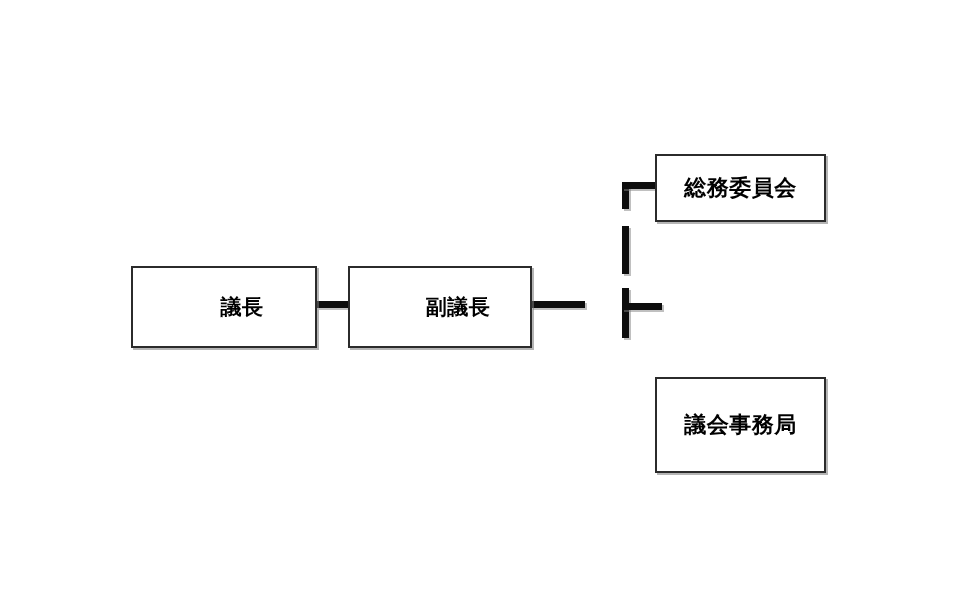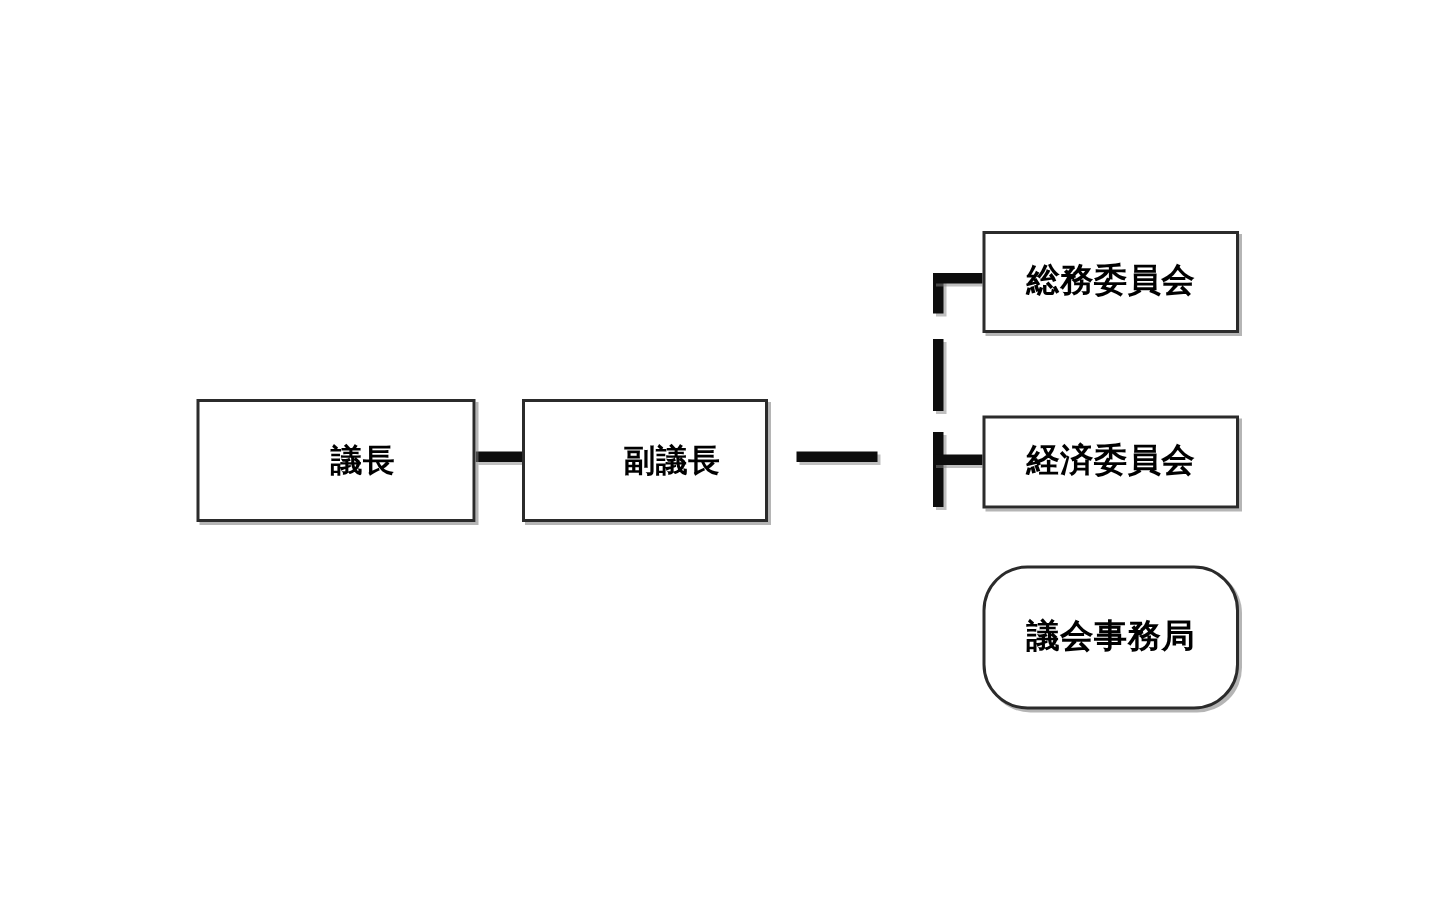--- a/index.html
+++ b/index.html
@@ -47,24 +47,24 @@
   .node-line.sub {
     font-size: 23px;
     letter-spacing: 0.5px;
   }
   .node-line.single {
     font-size: 22px;
     letter-spacing: 0.5px;
   }
   
   #node-chair      { left: 131px; top: 266px; width: 186px; height: 82px; }
-  #node-vicechair  { left: 348px; top: 266px; width: 164px; height: 82px; }
+  #node-vicechair  { left: 348px; top: 266px; width: 184px; height: 82px; }
   #node-general    { left: 655px; top: 154px; width: 171px; height: 68px; }
   #node-economic   { left: 655px; top: 277px; width: 171px; height: 62px; }
-  #node-secretariat{ left: 655px; top: 377px; width: 171px; height: 96px; border-radius: 30px; }
+  #node-secretariat{ left: 655px; top: 377px; width: 171px; height: 96px; }
 
   
   .conn {
     position: absolute;
     background: #0d0d0d;
   }
   .conn.shadowed {
     box-shadow: 2px 2px 0 rgba(130,130,130,0.5);
   }
   
@@ -102,21 +102,18 @@
   </div>
 
   <div class="node-box" id="node-vicechair">
     <span class="node-line title">副議長</span>
   </div>
 
   <div class="node-box" id="node-general">
     <span class="node-line single">総務委員会</span>
   </div>
 
-  <div class="node-box" id="node-economic">
-    <span class="node-line single">経済委員会</span>
-  </div>
 
   <div class="node-box" id="node-secretariat">
     <span class="node-line single">議会事務局</span>
   </div>
 
 </div>
 
 </body></html>

